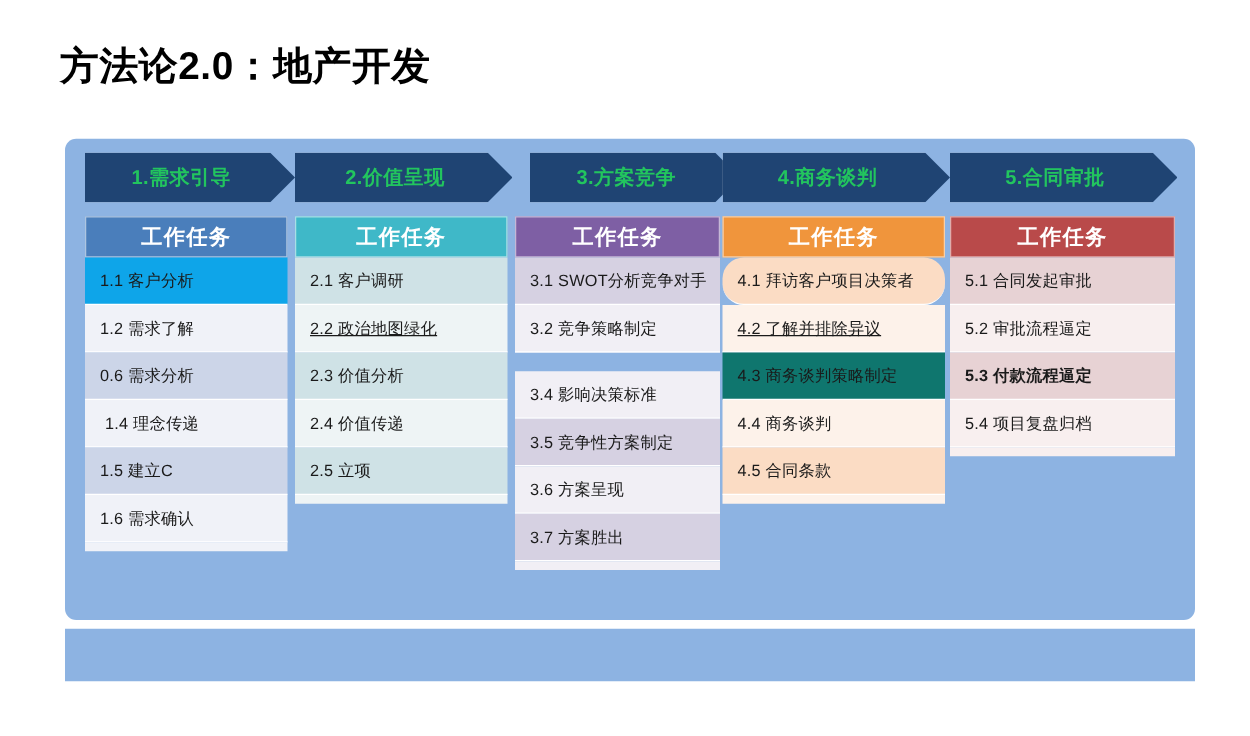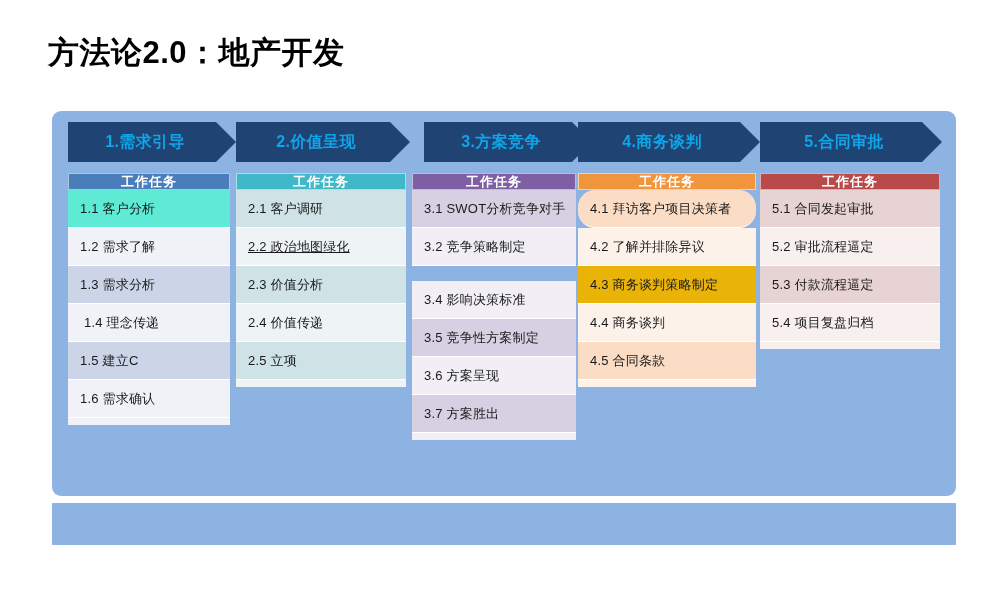--- a/index.html
+++ b/index.html
@@ -59,47 +59,47 @@
     height: 58px;
   }
   .chevron {
     position: absolute;
     top: 11px;
     height: 40px;
     background: #1f4473;
     display: flex;
     align-items: center;
     justify-content: center;
-    color: #0ea5e9;
+    color: #22c55e;
     font-size: 16px;
     font-weight: bold;
     letter-spacing: 0.4px;
     white-space: nowrap;
     filter: drop-shadow(0 0 0.9px #ffffff) drop-shadow(0 0 0.9px #ffffff)
             drop-shadow(0.7px 0.7px 0.6px rgba(255,255,255,0.95))
             drop-shadow(-0.7px -0.7px 0.6px rgba(255,255,255,0.95));
     box-sizing: border-box;
     padding-right: 14px;
   }
   .chevron-clip {
     clip-path: polygon(0 0, calc(100% - 20px) 0, 100% 50%, calc(100% - 20px) 100%, 0 100%);
   }
 
   
   .col {
     position: absolute;
     top: 62px;
   }
   .col-header {
-    height: 17px;
+    height: 33px;
     display: flex;
     align-items: center;
     justify-content: center;
     color: #ffffff;
-    font-size: 13px;
+    font-size: 17px;
     font-weight: bold;
     letter-spacing: 1px;
     box-sizing: border-box;
     border: 1px solid rgba(255,255,255,0.55);
   }
   .col-items {
     display: block;
   }
   .item {
     height: 38px;
@@ -140,23 +140,23 @@
       </div>
       <div class="chevron chevron-clip" style="left: 708px; width: 182px;">
         <span>5.合同审批</span>
       </div>
     </div>
 
   <div id="columns-root">
       <div class="col" style="left: 16px; width: 162px;">
         <div class="col-header" style="background: rgb(74, 126, 187);">工作任务</div>
         <div class="col-items">
-          <div class="item" style="background: #5eead4;">1.1 客户分析</div>
+          <div class="item" style="background: #0ea5e9;">1.1 客户分析</div>
           <div class="item" style="background: rgb(240, 242, 248);">1.2 需求了解</div>
-          <div class="item" style="background: rgb(204, 213, 232);">1.3 需求分析</div>
+          <div class="item" style="background: rgb(204, 213, 232);">0.6 需求分析</div>
           <div class="item" style="background: rgb(240, 242, 248); padding-left: 16px;">1.4 理念传递</div>
           <div class="item" style="background: rgb(204, 213, 232);">1.5  建立C</div>
           <div class="item" style="background: rgb(240, 242, 248);">1.6 需求确认</div>
           <div class="col-tail" style="background: rgb(240, 242, 248);"></div>
         </div>
       </div>
       <div class="col" style="left: 184px; width: 170px;">
         <div class="col-header" style="background: rgb(63, 184, 200);">工作任务</div>
         <div class="col-items">
           <div class="item" style="background: rgb(207, 226, 230);">2.1 客户调研</div>
@@ -176,33 +176,33 @@
           <div class="item" style="background: rgb(214, 209, 226);">3.5 竞争性方案制定</div>
           <div class="item" style="background: rgb(241, 239, 245);">3.6 方案呈现</div>
           <div class="item" style="background: rgb(214, 209, 226);">3.7 方案胜出</div>
           <div class="col-tail" style="background: rgb(241, 239, 245);"></div>
         </div>
       </div>
       <div class="col" style="left: 526px; width: 178px;">
         <div class="col-header" style="background: rgb(240, 149, 60);">工作任务</div>
         <div class="col-items">
           <div class="item" style="background: rgb(251, 220, 196); border-radius: 17px;">4.1 拜访客户项目决策者</div>
-          <div class="item" style="background: rgb(253, 242, 234);">4.2 了解并排除异议</div>
-          <div class="item" style="background: #eab308;">4.3 商务谈判策略制定</div>
+          <div class="item" style="background: rgb(253, 242, 234); text-decoration: underline;">4.2 了解并排除异议</div>
+          <div class="item" style="background: #0f766e;">4.3 商务谈判策略制定</div>
           <div class="item" style="background: rgb(253, 242, 234);">4.4 商务谈判</div>
           <div class="item" style="background: rgb(251, 220, 196);">4.5 合同条款</div>
           <div class="col-tail" style="background: rgb(253, 242, 234);"></div>
         </div>
       </div>
       <div class="col" style="left: 708px; width: 180px;">
         <div class="col-header" style="background: rgb(185, 74, 74);">工作任务</div>
         <div class="col-items">
           <div class="item" style="background: rgb(231, 210, 212);">5.1 合同发起审批</div>
           <div class="item" style="background: rgb(248, 239, 239);">5.2 审批流程逼定</div>
-          <div class="item" style="background: rgb(231, 210, 212);">5.3 付款流程逼定</div>
+          <div class="item" style="background: rgb(231, 210, 212); font-weight: bold;">5.3 付款流程逼定</div>
           <div class="item" style="background: rgb(248, 239, 239);">5.4 项目复盘归档</div>
           <div class="col-tail" style="background: rgb(248, 239, 239);"></div>
         </div>
       </div>
     </div>
 
 </div>
 
 <div id="footer-bar"></div>
 

